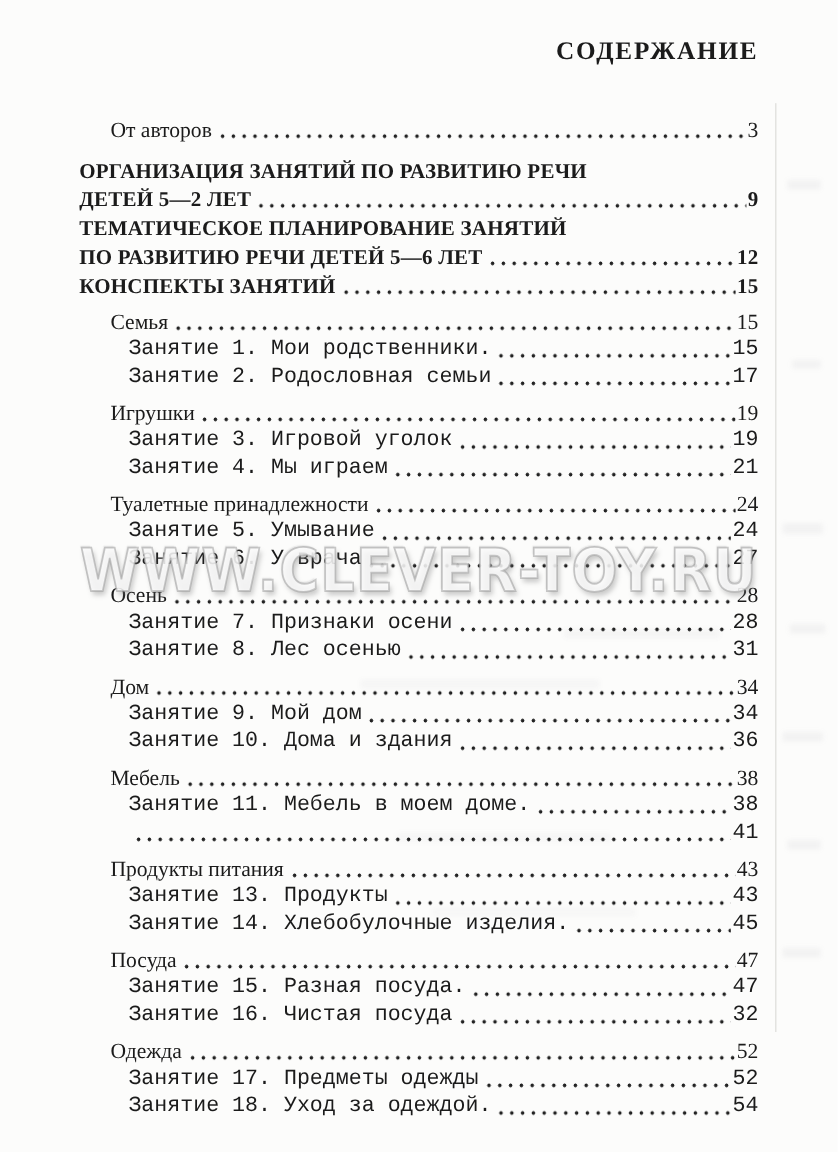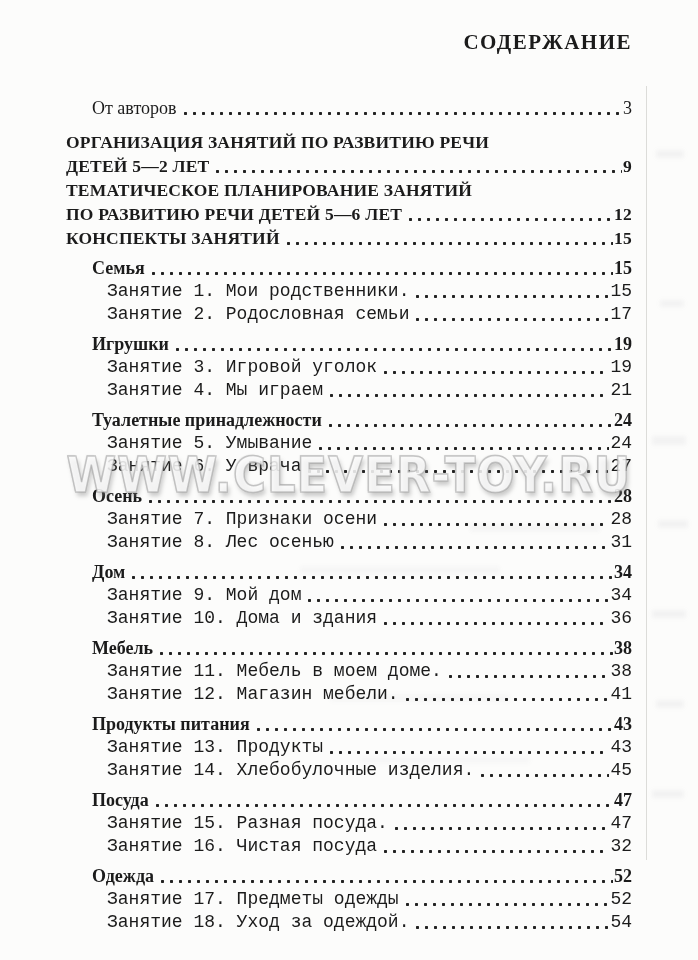--- a/index.html
+++ b/index.html
@@ -52,21 +52,21 @@
   .toc-line{
     display:flex;
     align-items:flex-end;
     line-height:23px;
     font-size:18px;
   }
   .toc-row.intro{margin-top:42px;margin-bottom:10px;}
   .toc-row.intro .toc-line{padding-left:26px;justify-content:center;}
   .toc-row.chapter{font-weight:bold;}
   .toc-row.chapter .toc-line{font-size:17.5px;line-height:24px;letter-spacing:0.2px;}
-  .toc-row.section{margin-top:7px;font-weight:bold;}
+  .toc-row.section{margin-top:7px;font-weight:normal;}
   .toc-row.section .toc-line{padding-left:26px;}
   .toc-row.lesson .toc-line{padding-left:41px;font-family:Liberation Mono, monospace;}
   .toc-label{white-space:nowrap;}
   .leader{
     flex:1 1 auto;
     height:18px;
     margin-left:3px;
     min-width:12px;
     background-image:radial-gradient(circle, var(--dots) 1.35px, rgba(0,0,0,0) 1.8px);
     background-size:9px 7px;
@@ -267,21 +267,20 @@
         </div>
         <div class="toc-row lesson">
           <div class="toc-line">
             <span class="toc-label">Занятие 11. Мебель в моем доме.</span>
             <span class="leader"></span>
             <span class="page-num">38</span>
           </div>
         </div>
         <div class="toc-row lesson">
           <div class="toc-line">
-            <span class="toc-label">Занятие 12. Магазин мебели.</span>
             <span class="leader"></span>
             <span class="page-num">41</span>
           </div>
         </div>
         <div class="toc-row section">
           <div class="toc-line">
             <span class="toc-label">Продукты питания</span>
             <span class="leader"></span>
             <span class="page-num">43</span>
           </div>

